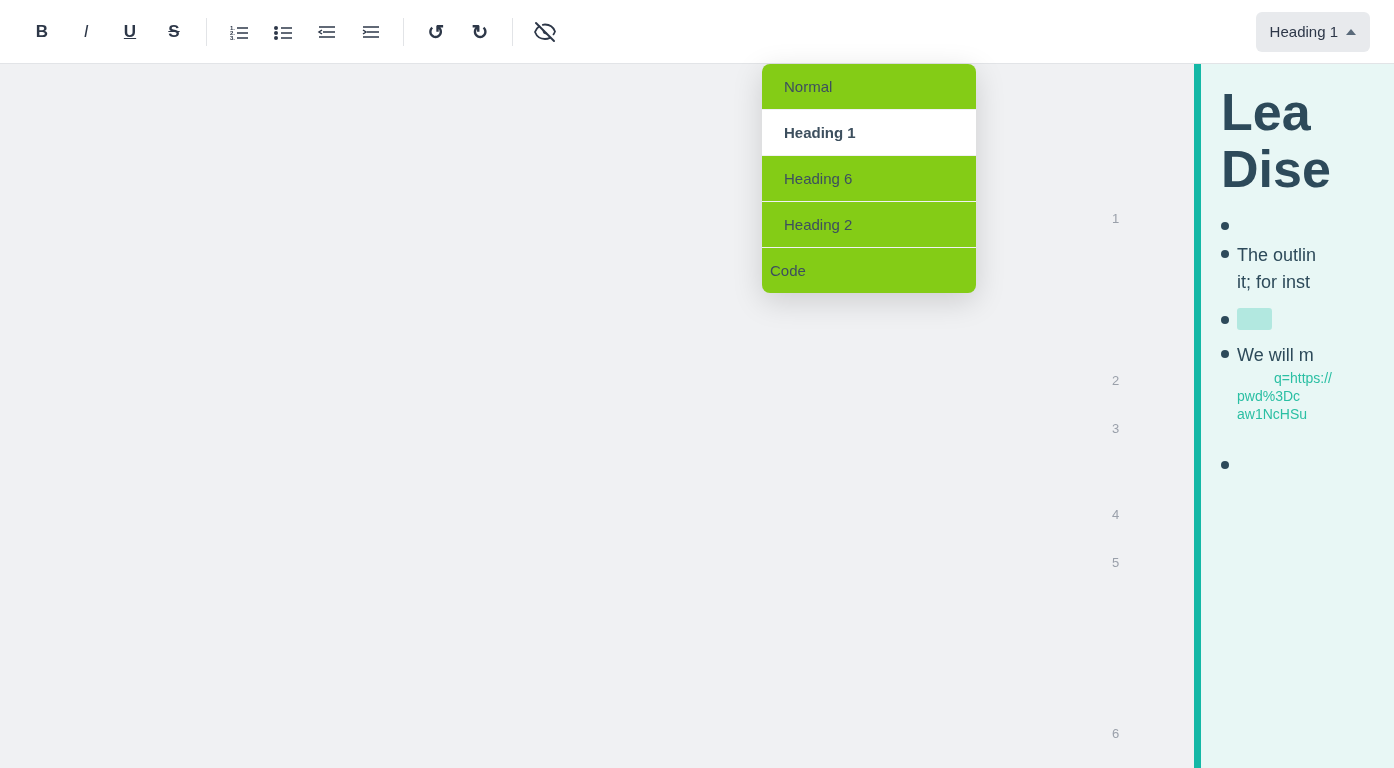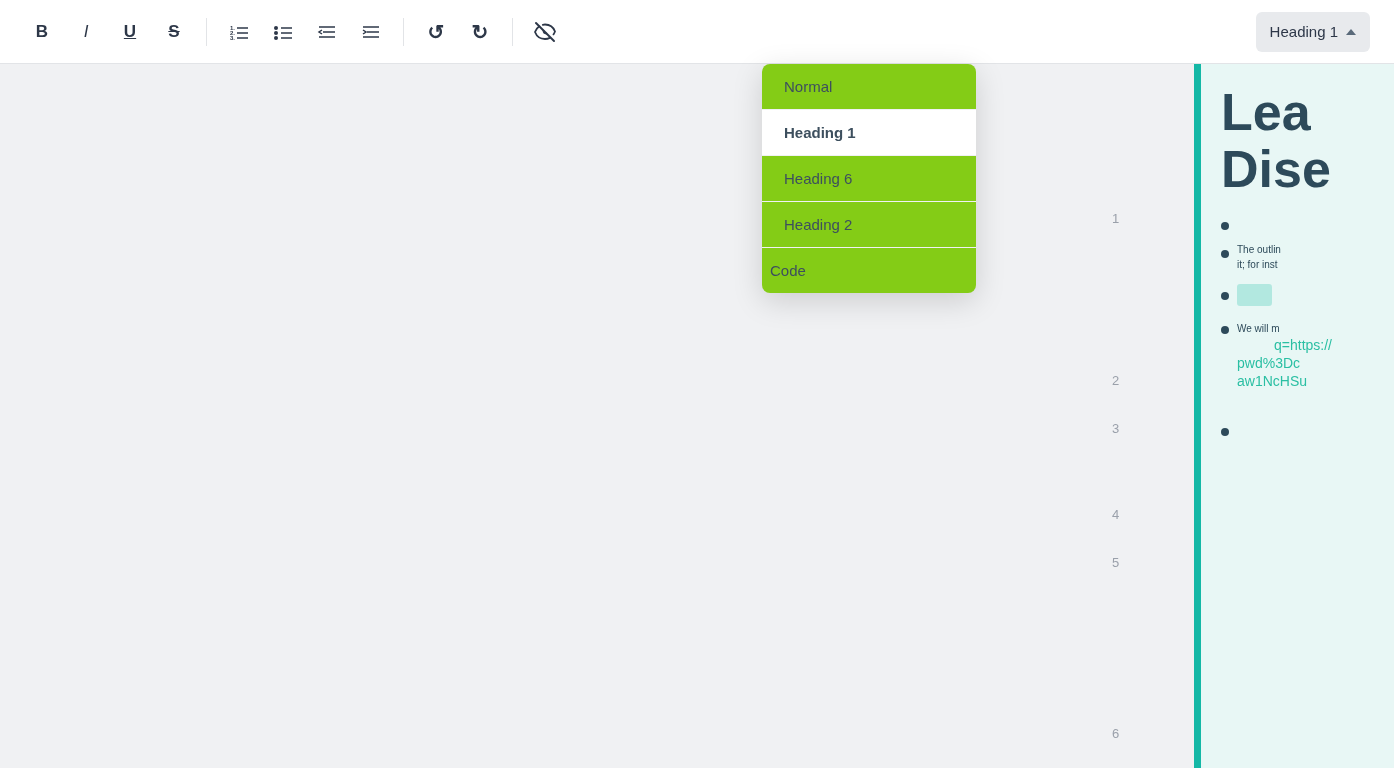--- a/index.html
+++ b/index.html
@@ -111,21 +111,21 @@
     .bullet-dot {
       width: 8px;
       height: 8px;
       border-radius: 50%;
       background: #2d4a5a;
       margin-top: 8px;
       flex-shrink: 0;
     }
 
     .bullet-text {
-      font-size: 10px;
+      font-size: 18px;
       color: #2d4a5a;
       line-height: 1.5;
     }
 
     .bullet-link {
       color: #2abfa3;
       font-size: 14px;
       text-decoration: none;
       word-break: break-all;
       margin-left: 37px;

